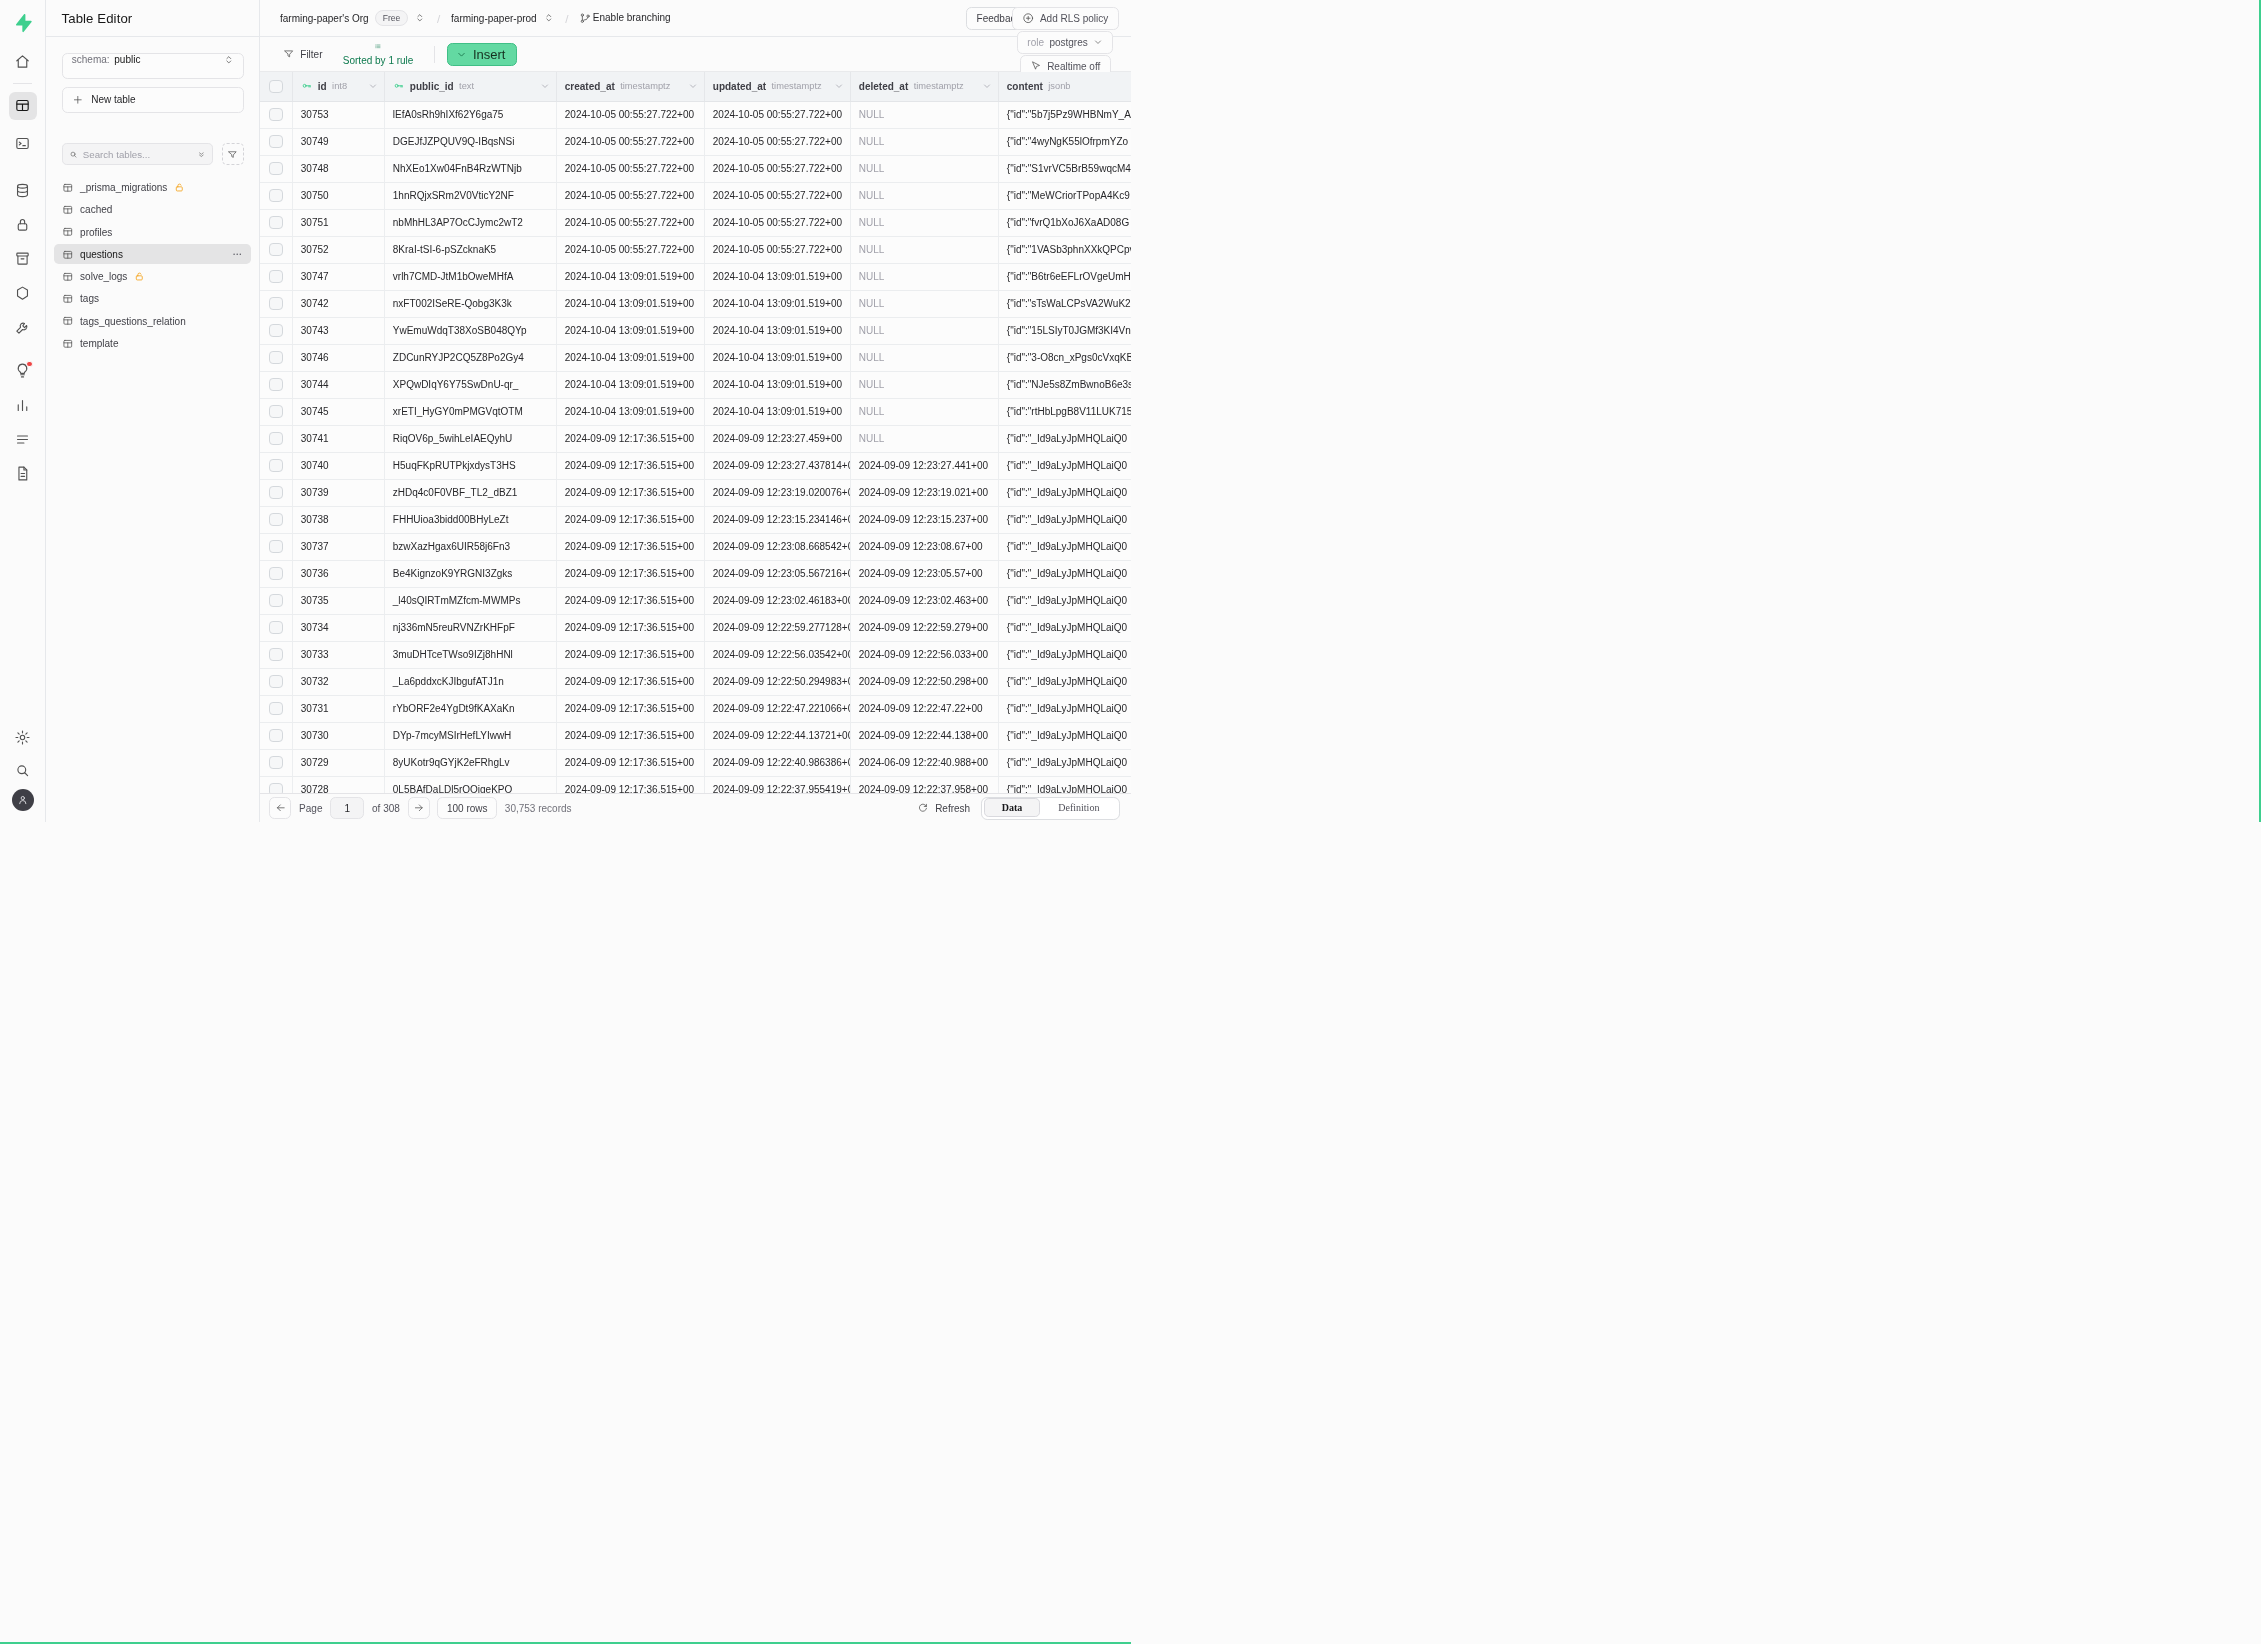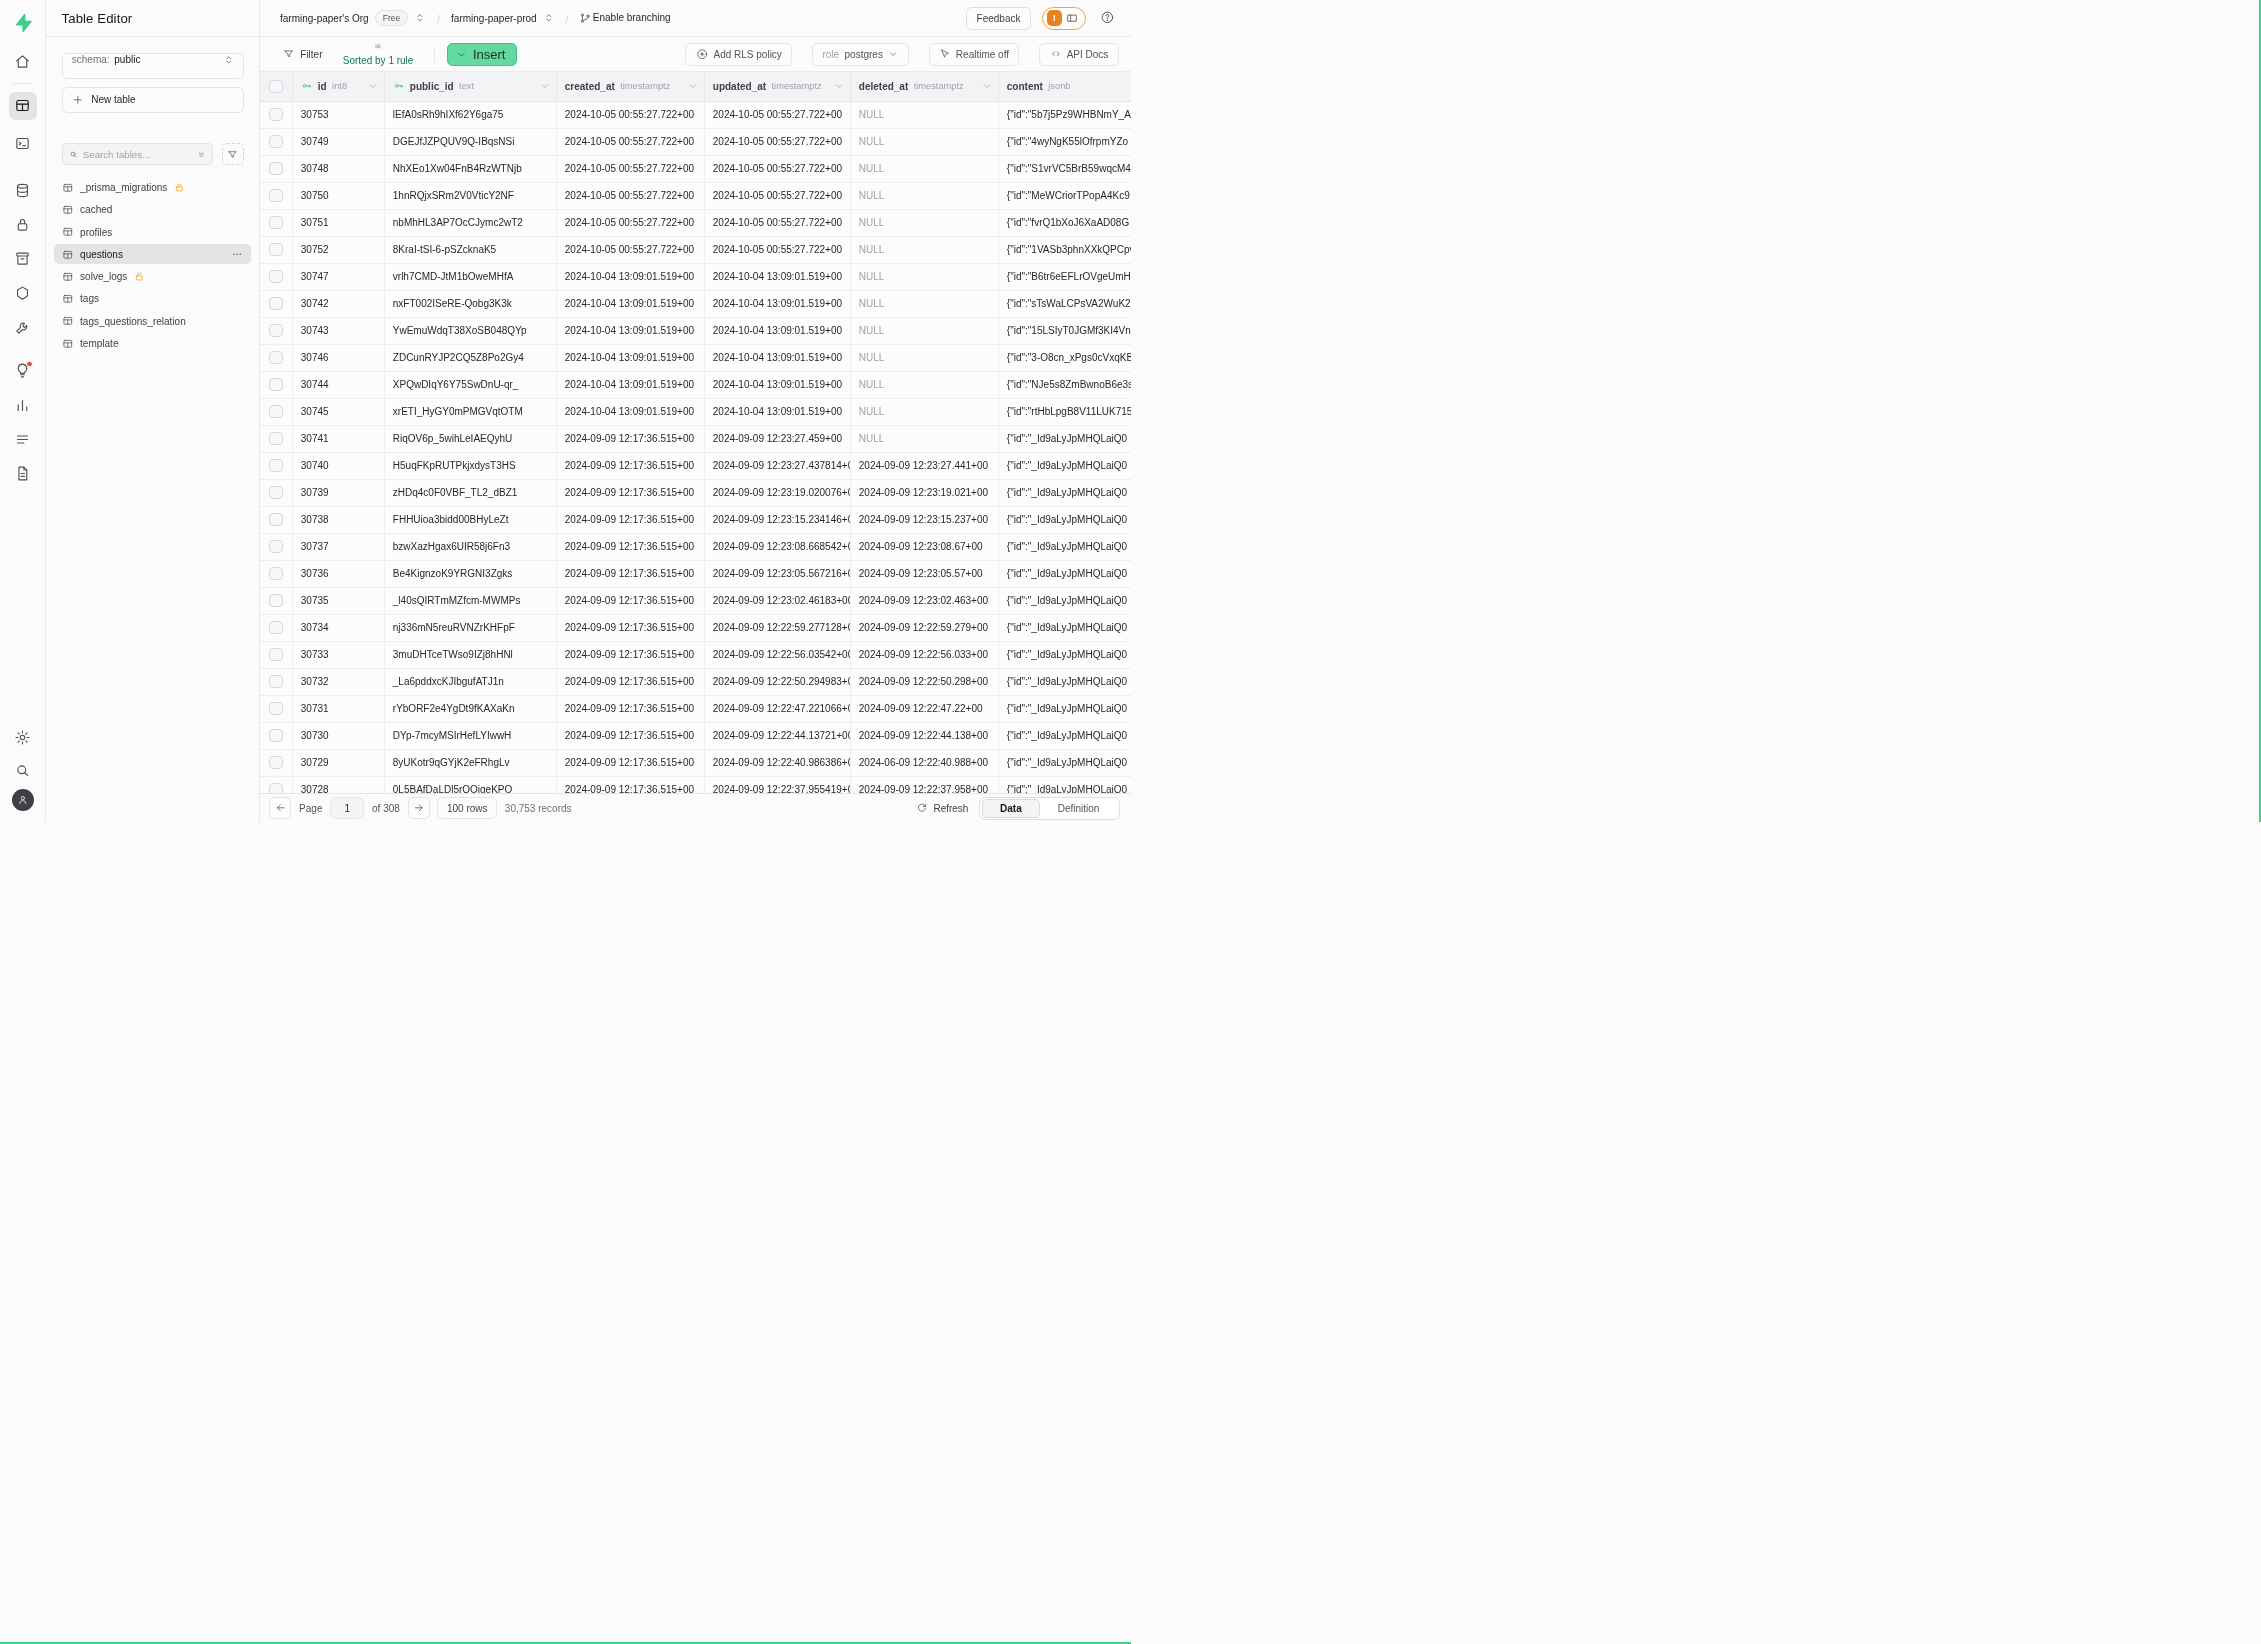--- a/index.html
+++ b/index.html
@@ -54,21 +54,21 @@
   .alert-sq { width:15.5px; height:15.5px; border-radius:4.7px; background:#e8821e; color:#fff; font-size:9.3px; font-weight:bold; display:flex; align-items:center; justify-content:center;}
   .help-btn { width:22px; height:22px; border-radius:50%; display:flex; align-items:center; justify-content:center; cursor:pointer;}
 
   .toolbar { height:35px; flex:0 0 35px; background:#fbfbfb; border-bottom:0.8px solid #e9eaec; display:flex; align-items:center; padding:0 12.4px 0 15.5px; gap:4.7px;}
   .ghost-btn { display:flex; align-items:center; gap:5.4px; height:23px; padding:0 7.8px; border-radius:4.7px; font-size:10px; color:#3f3f46; background:transparent; border:none; cursor:pointer;}
   .ghost-btn.green { color:#0e7a4e;flex-direction:column; }
   .ghost-btn.green .ico { stroke:#0e7a4e;}
   .v-div { width:0.8px; height:17px; background:#e4e4e7; margin:0 7.8px;}
   .insert-btn { height:23px; display:flex; align-items:center; gap:6.2px; padding:0 11px 0 7.8px; border-radius:5.4px; background:#63d9a2; border:0.8px solid #40bf86; font-size:13px; font-weight:500; color:#16301f; cursor:pointer;}
   .insert-btn .ico { stroke:#1d7a4f; stroke-width:2;}
-  .toolbar-right { margin-left:auto; display:flex; align-items:center; gap:20px;}
+  .toolbar-right { margin-left:auto; display:flex; align-items:center; gap:1px;flex-direction:column;}
   .tb-btn { height:23px; display:flex; align-items:center; gap:5.4px; padding:0 9.3px; border-radius:5.4px; border:0.8px solid #e4e4e7; background:#fcfcfc; font-size:10px; color:#52525b; cursor:pointer;}
   .tb-btn .muted { color:#a1a1aa; }
 
   
   .grid { flex:1; min-height:0; display:flex; flex-direction:column; overflow:hidden; background:#fcfcfc;}
   .g-cols { display:grid; grid-template-columns:33px 92px 172px 148px 146px 148px 342px; }
   .grid-head { flex:0 0 29.5px; height:29.5px; background:#f1f3f5; border-bottom:0.8px solid #e3e5e8;}
   .gh-cell { display:flex; align-items:center; gap:5.4px; padding:0 6.2px 0 7.8px; border-right:0.8px solid #e5e7ea; font-size:10px; overflow:hidden; cursor:pointer;}
   .gh-cell.check { justify-content:center; padding:0;}
   .gh-name { font-weight:600; color:#3f3f46; white-space:nowrap;}
@@ -82,21 +82,21 @@
   .checkbox { width:13.2px; height:13.2px; border:0.8px solid #d4d8dc; border-radius:3.9px; background:#f6f7f8; cursor:pointer;}
 
   
   .footer { flex:0 0 29px; height:29px; border-top:0.8px solid #e4e4e7; background:#fbfbfb; display:flex; align-items:center; padding:0 11px 0 9.3px; gap:7.8px; font-size:10px; color:#52525b;}
   .pg-btn { width:22px; height:22px; border:0.8px solid #e4e4e7; border-radius:5.4px; background:#fcfcfc; display:flex; align-items:center; justify-content:center; cursor:pointer;}
   .page-input { width:34px; height:22px; border:0.8px solid #e4e4e7; border-radius:5.4px; background:#f4f4f5; text-align:center; font-size:10px; color:#27272a; outline:none; font-family:"Liberation Sans",sans-serif;}
   .rows-btn { height:22px; border:0.8px solid #e4e4e7; border-radius:5.4px; background:#fcfcfc; padding:0 8.5px; font-size:10px; color:#3f3f46; cursor:pointer;}
   .records { color:#71717a; }
   .footer-right { margin-left:auto; display:flex; align-items:center; gap:11px;}
   .refresh-btn { display:flex; align-items:center; gap:6.2px; background:none; border:none; font-size:10px; color:#3f3f46; cursor:pointer;}
-  .seg { display:flex; align-items:flex-start; border:0.8px solid #dcdee1; border-radius:6.2px; background:#fff; padding:1.6px; height:23px;}
+  .seg { display:flex; align-items:flex-end; border:0.8px solid #dcdee1; border-radius:6.2px; background:#fff; padding:1.6px; height:23px;font-family:Liberation Serif, serif;}
   .seg-item { height:18.6px; display:flex; align-items:center; padding:0 17px; font-size:10px; color:#52525b; border-radius:4.7px; cursor:pointer; border:0.8px solid transparent;}
   .seg-item.active { background:#f4f4f5; border-color:#d9d9de; color:#18181b; font-weight:600;}
 
   
   .edge-right { position:fixed; top:0; right:0; width:2.3px; height:822px; background:#3ecf8e; z-index:50;}
   .edge-bottom { position:fixed; left:0; bottom:0; width:1131px; height:2.3px; background:#3ecf8e; z-index:50;}
 </style>
 </head>
 <body>
 

